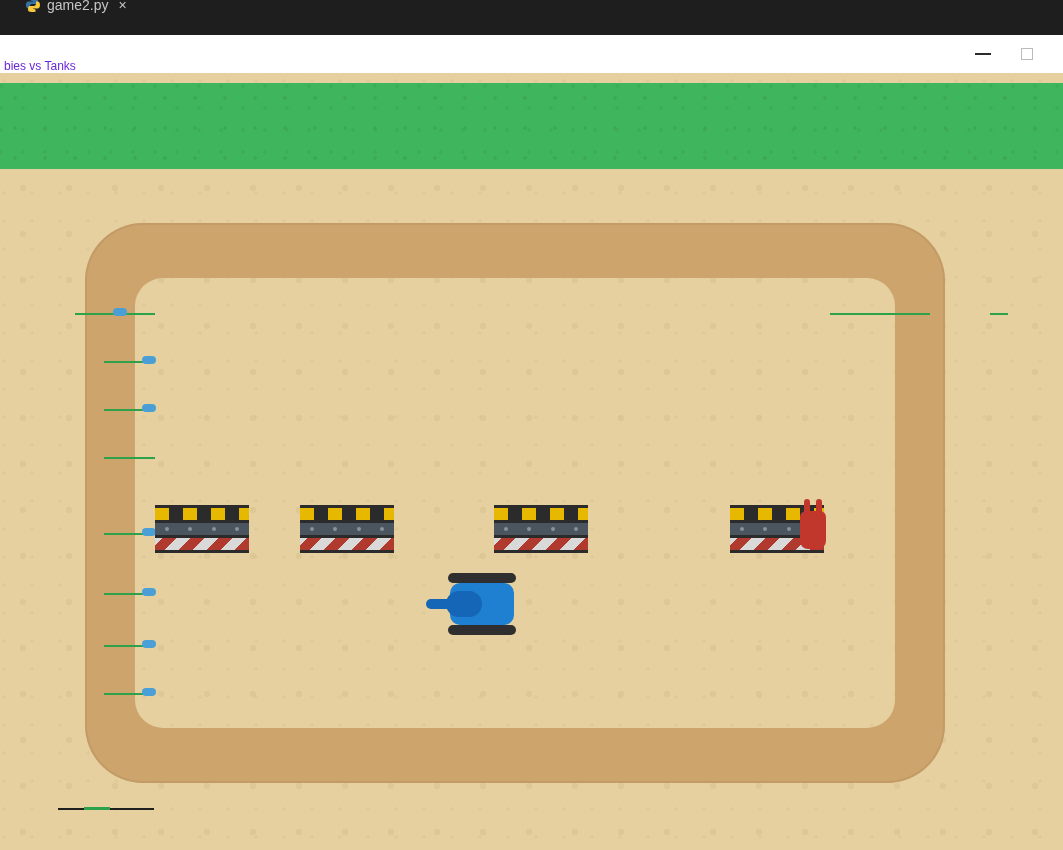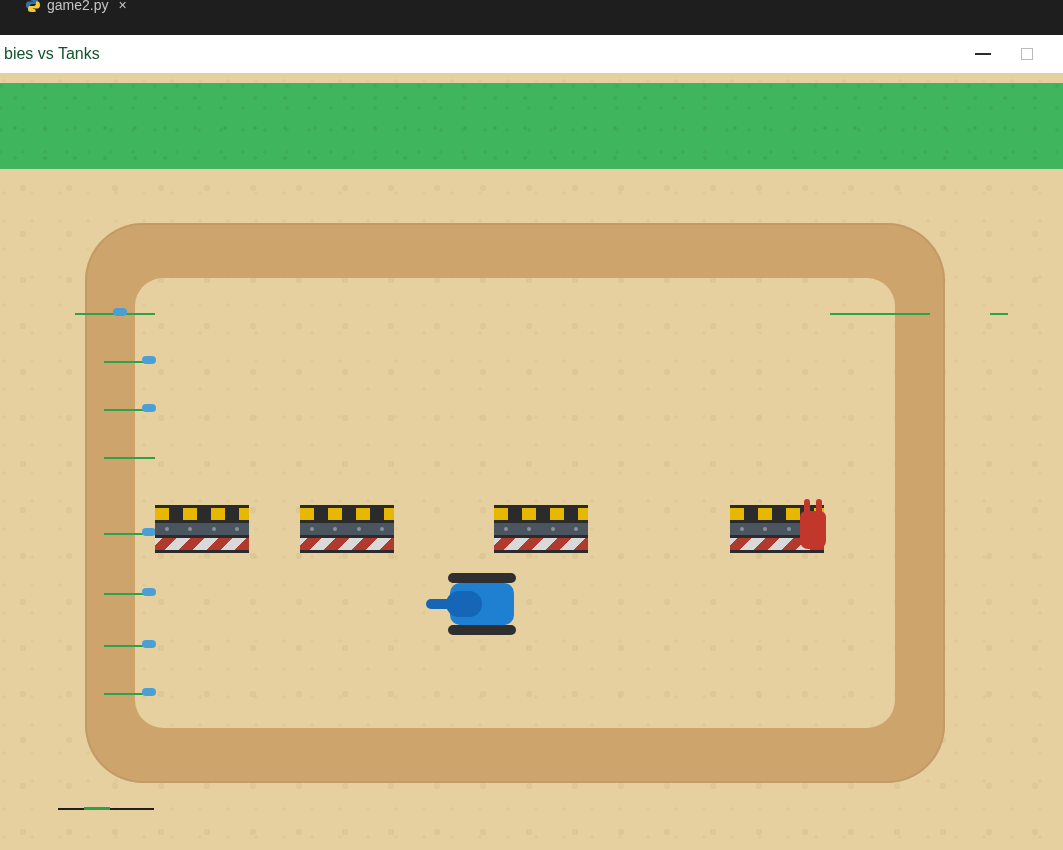--- a/index.html
+++ b/index.html
@@ -51,24 +51,24 @@
       height: 815px;
       background: #fff;
       display: flex;
       flex-direction: column;
     }
     .titlebar {
       height: 40px;
       width: 100%;
       background: #fff;
       display: flex;
-      align-items: center;
+      align-items: flex-end;
       padding: 0 8px;
-      color: #14532d;
-      font-size: 16px;
+      color: #6d28d9;
+      font-size: 12px;
       position: relative;
     }
     .titlebar-title {
       flex: 0 0 auto;
       white-space: nowrap;
       margin-left: -4px;
     }
     .titlebar-controls {
       position: absolute;
       right: 0;

